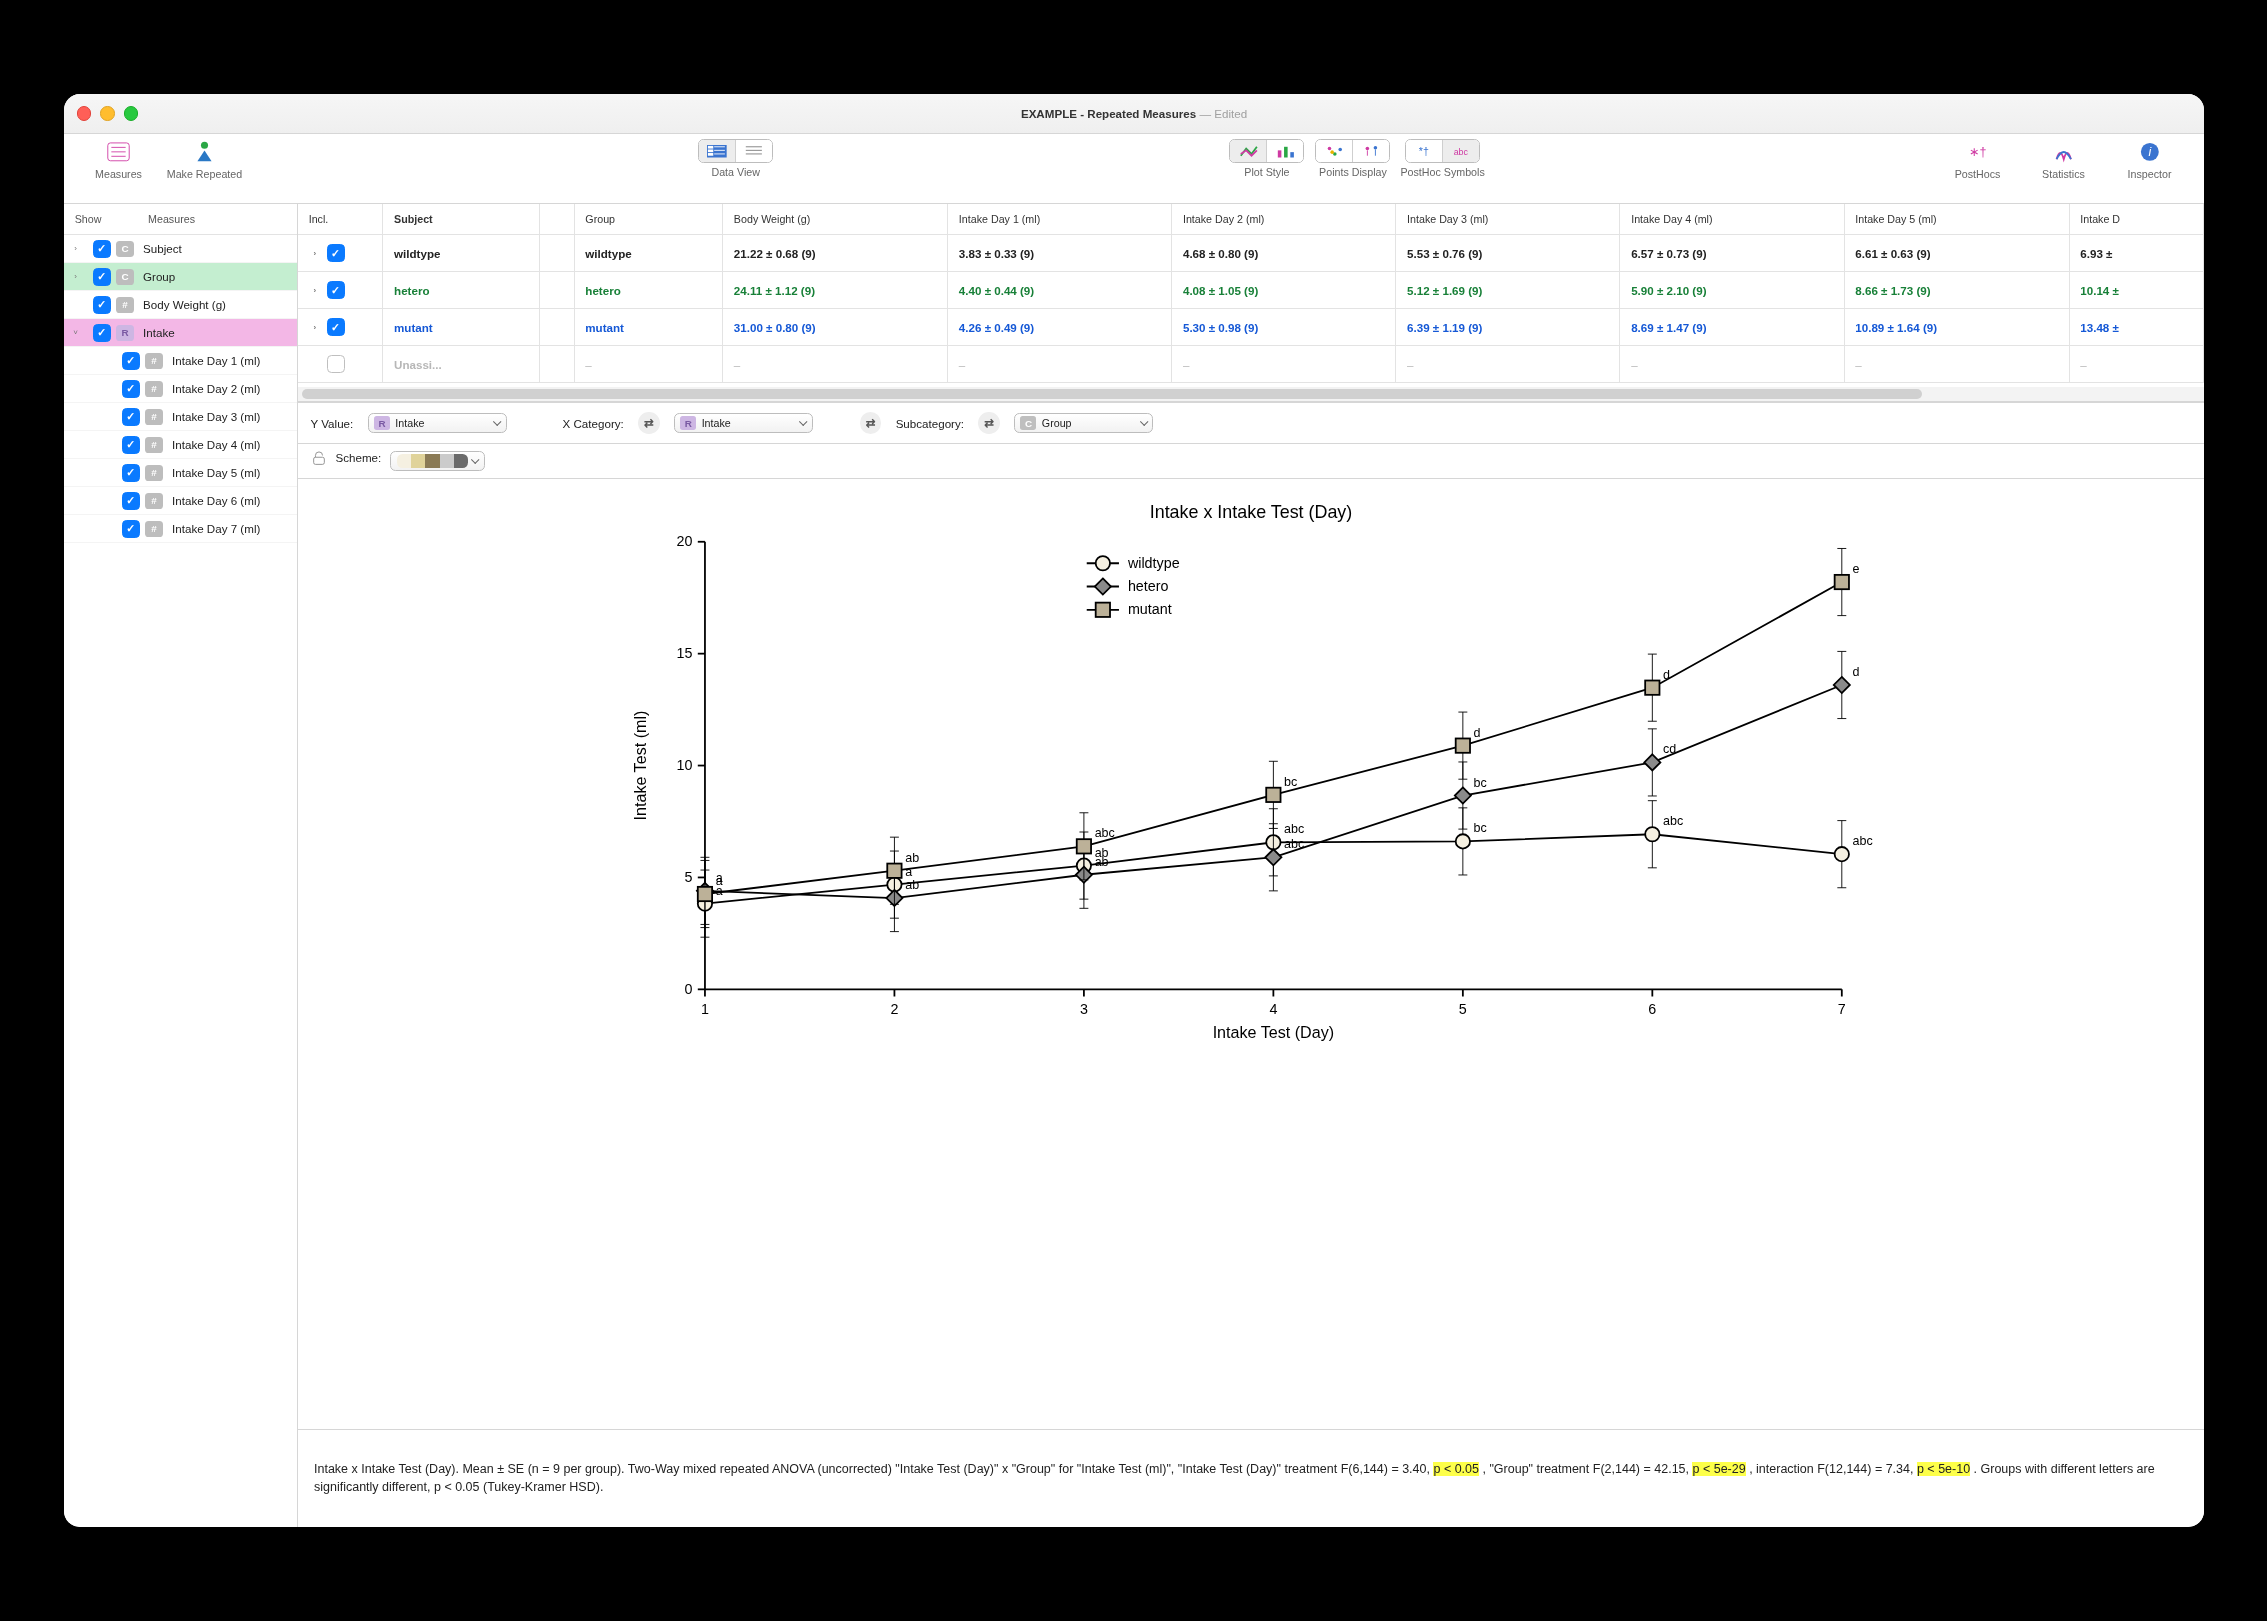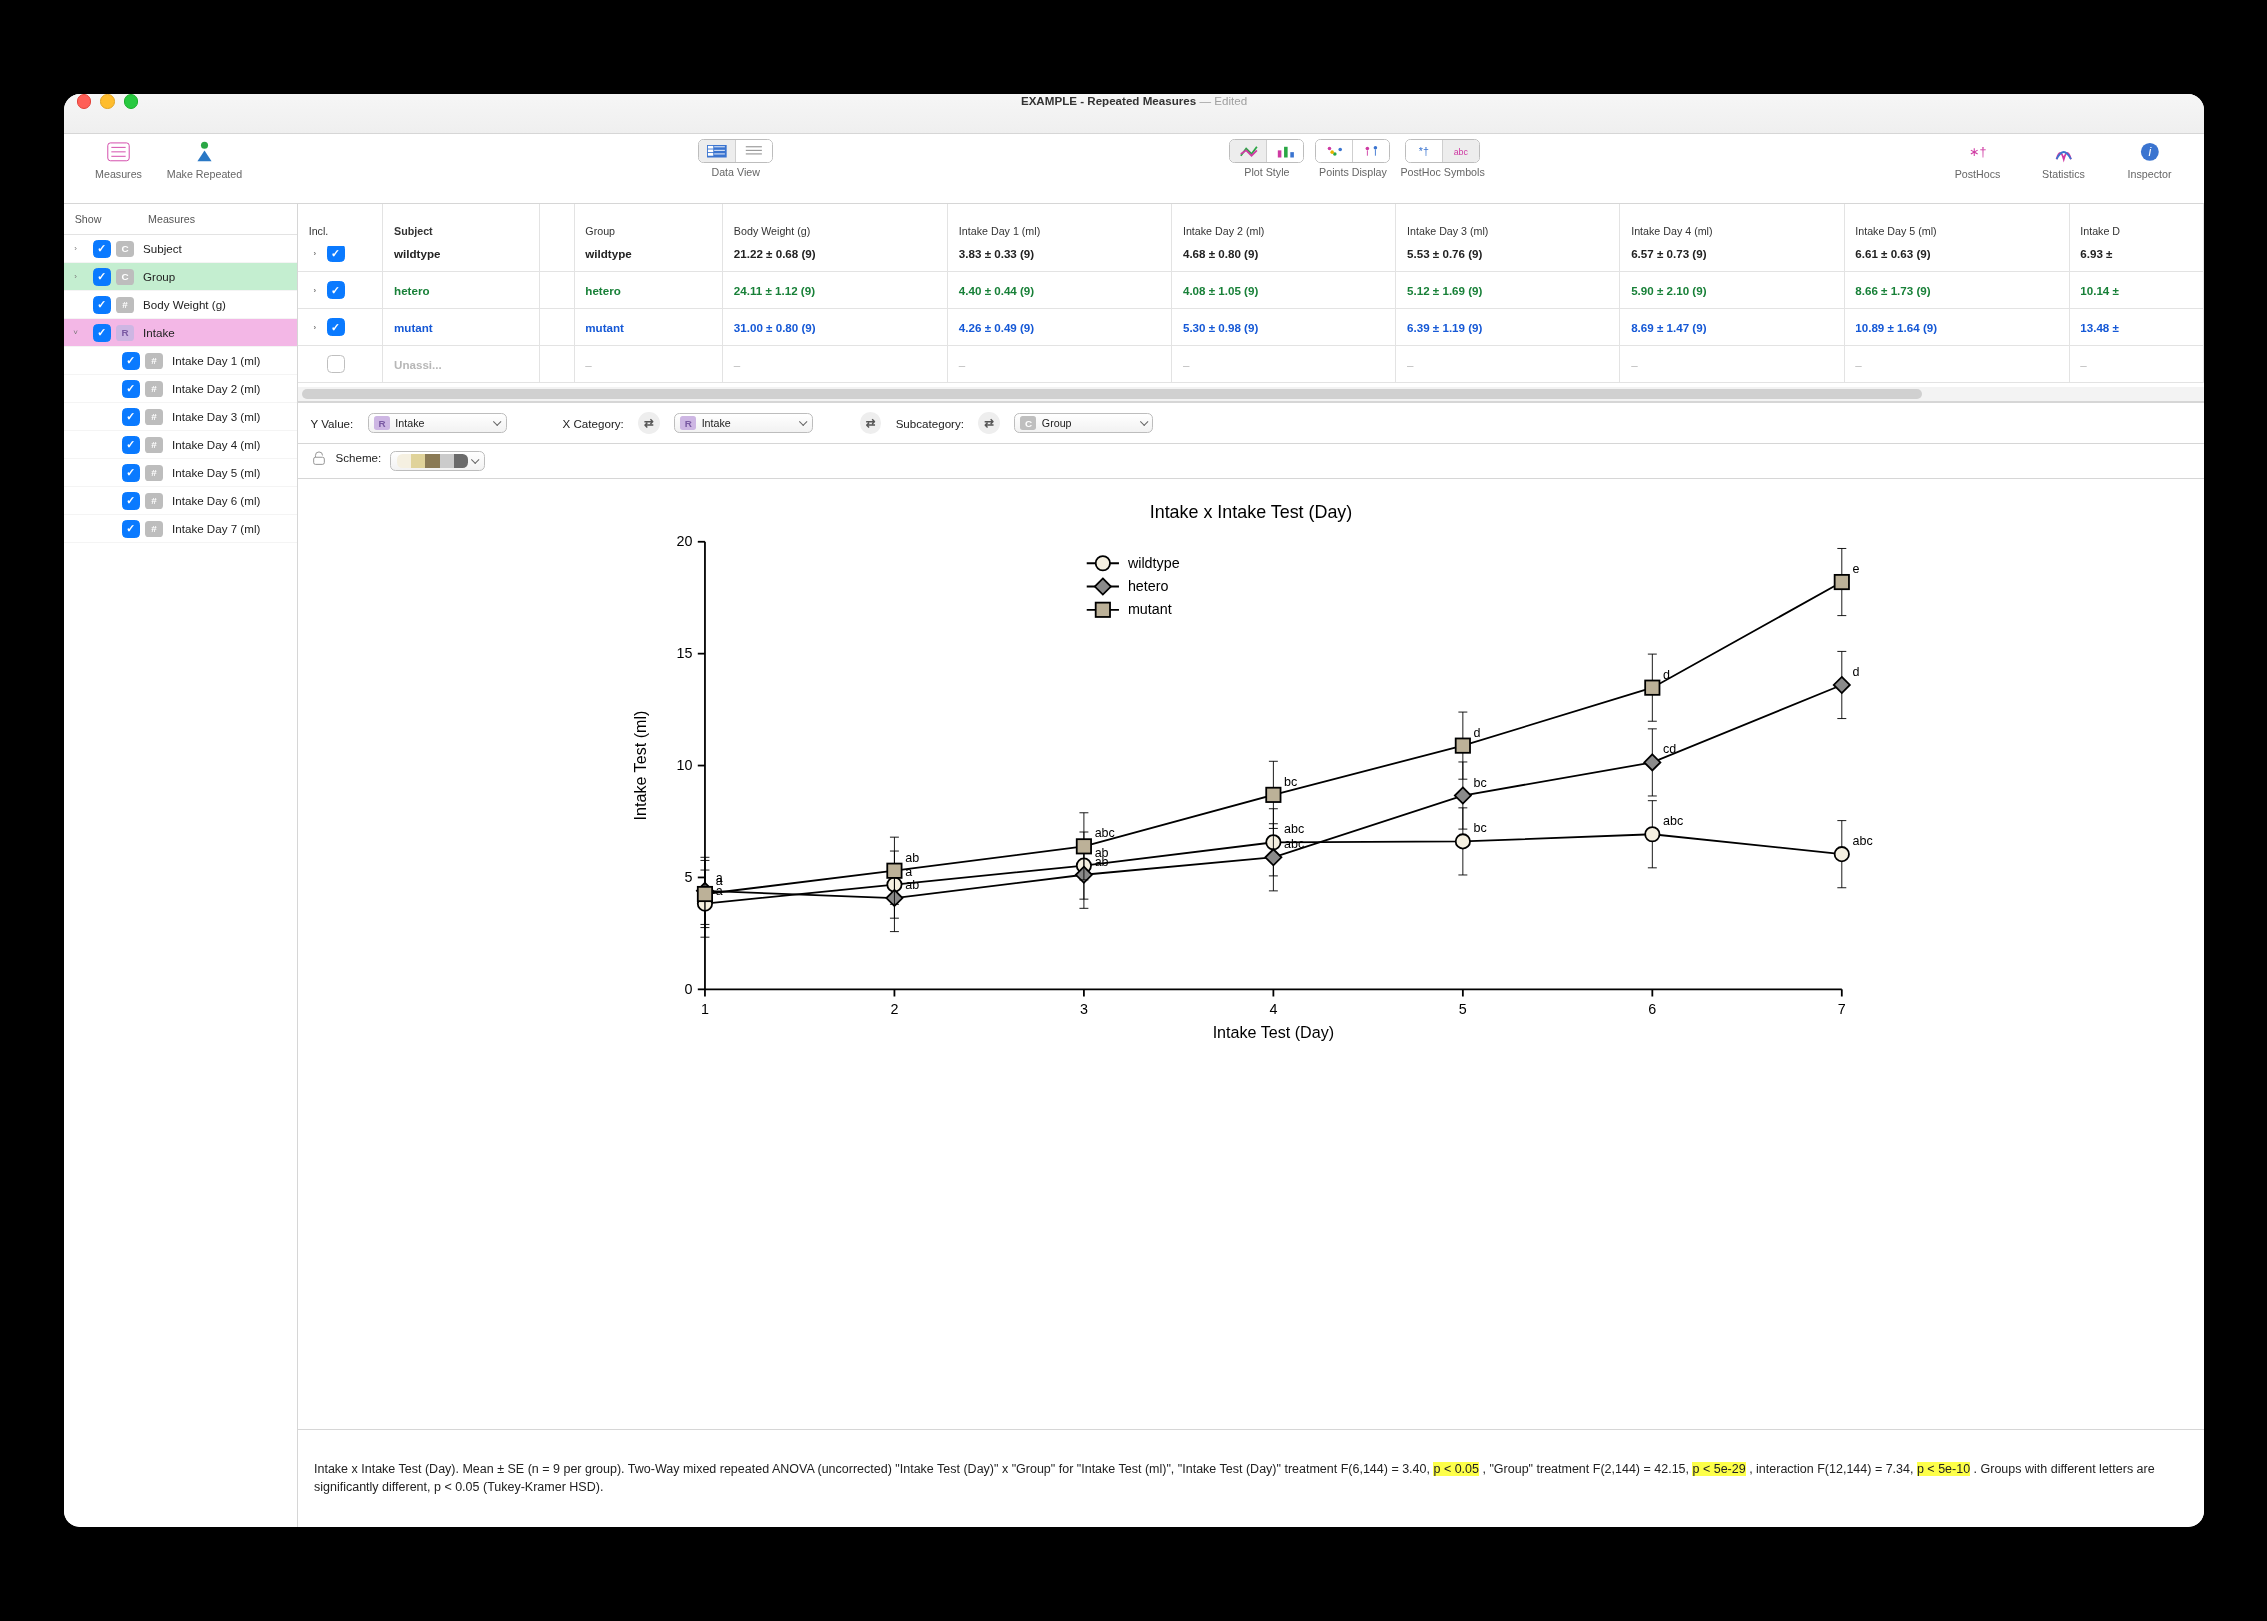--- a/index.html
+++ b/index.html
@@ -15,21 +15,21 @@
     --accent:#0a66ff;
     --hl:#c4eed0;
     --hl-pink:#f3b7e6;
     --hl-yellow:#fdff49;
     --side-left:233px;
   }
   html,body{margin:0;height:100%;background:var(--bg);font-family:-apple-system,BlinkMacSystemFont,"Helvetica Neue",Arial,sans-serif;font-size:11.6px;color:var(--text)}
   .stage{width:2268px;height:1621px;display:flex;align-items:center;justify-content:center}
   .window{width:2140px;height:1433px;border-radius:16px;overflow:hidden;background:#f6f6f6;box-shadow:0 18px 45px rgba(0,0,0,.55),0 1.8px 0 rgba(255,255,255,.04) inset;display:flex;flex-direction:column}
   
-  .titlebar{height:39px;background:linear-gradient(#f6f6f6,#efefef);border-bottom:0.9px solid var(--border);display:flex;padding:0 12.5px;position:relative}
+  .titlebar{height:39px;background:linear-gradient(#f6f6f6,#efefef);border-bottom:0.9px solid var(--border);display:flex;align-items:center;padding:0 12.5px;position:relative}
   .traffic{display:flex;gap:9px}
   .dot{width:12.5px;height:12.5px;border-radius:50%}
   .dot.red{background:#ff5f57;border:0.9px solid #e14239}
   .dot.yellow{background:#ffbd2e;border:0.9px solid #e0a323}
   .dot.green{background:#28c940;border:0.9px solid #1aae29}
   .title{position:absolute;left:50%;transform:translateX(-50%);font-weight:600;color:#333}
   .title .edited{color:#a0a0a0;font-weight:500}
   
   .toolbar{height:64px;background:#fff;border-bottom:0.9px solid var(--border);display:flex;justify-content:space-between;align-items:flex-start;padding:5.4px 16px 0}
   .tb-group{display:flex;gap:9px}
@@ -58,21 +58,21 @@
   .row-hl-green .mlabel{font-weight:400}
   .row-hl-green{background:var(--hl)}
   .row-hl-pink{background:var(--hl-pink)}
   
   .right{flex:1;display:flex;flex-direction:column;min-width:0}
   
   .dt{border-bottom:0.9px solid var(--border);display:flex;flex-direction:column}
   .dt-scroll{overflow-x:auto}
   .dt table{border-collapse:collapse;width:100%}
   .dt th,.dt td{padding:9px 10.7px;white-space:nowrap;border-right:0.9px solid var(--border2);border-bottom:0.9px solid var(--border2)}
-  .dt th{background:#fff;font-weight:400;color:#333;position:sticky;top:12px;font-size:10.7px;text-align:left}
+  .dt th{background:#fff;font-weight:400;color:#333;position:sticky;top:0;font-size:10.7px;text-align:left}
   .dt thead{border-bottom:0.9px solid var(--border)}
   .dt .incl{width:63px}
   .dt .subject{width:134px;font-weight:700}
   .dt .wildtype{font-weight:700}
   .dt .hetero td{color:var(--green);font-weight:600}
   .dt .mutant td{color:var(--link);font-weight:700}
   .dt .unassigned td{color:#b7b7b7}
   .dt .incl-cell{display:flex;align-items:center;gap:5.4px}
   
   .controls{display:flex;align-items:center;gap:14.3px;border-top:0.9px solid var(--border);padding:9px 12.5px}

